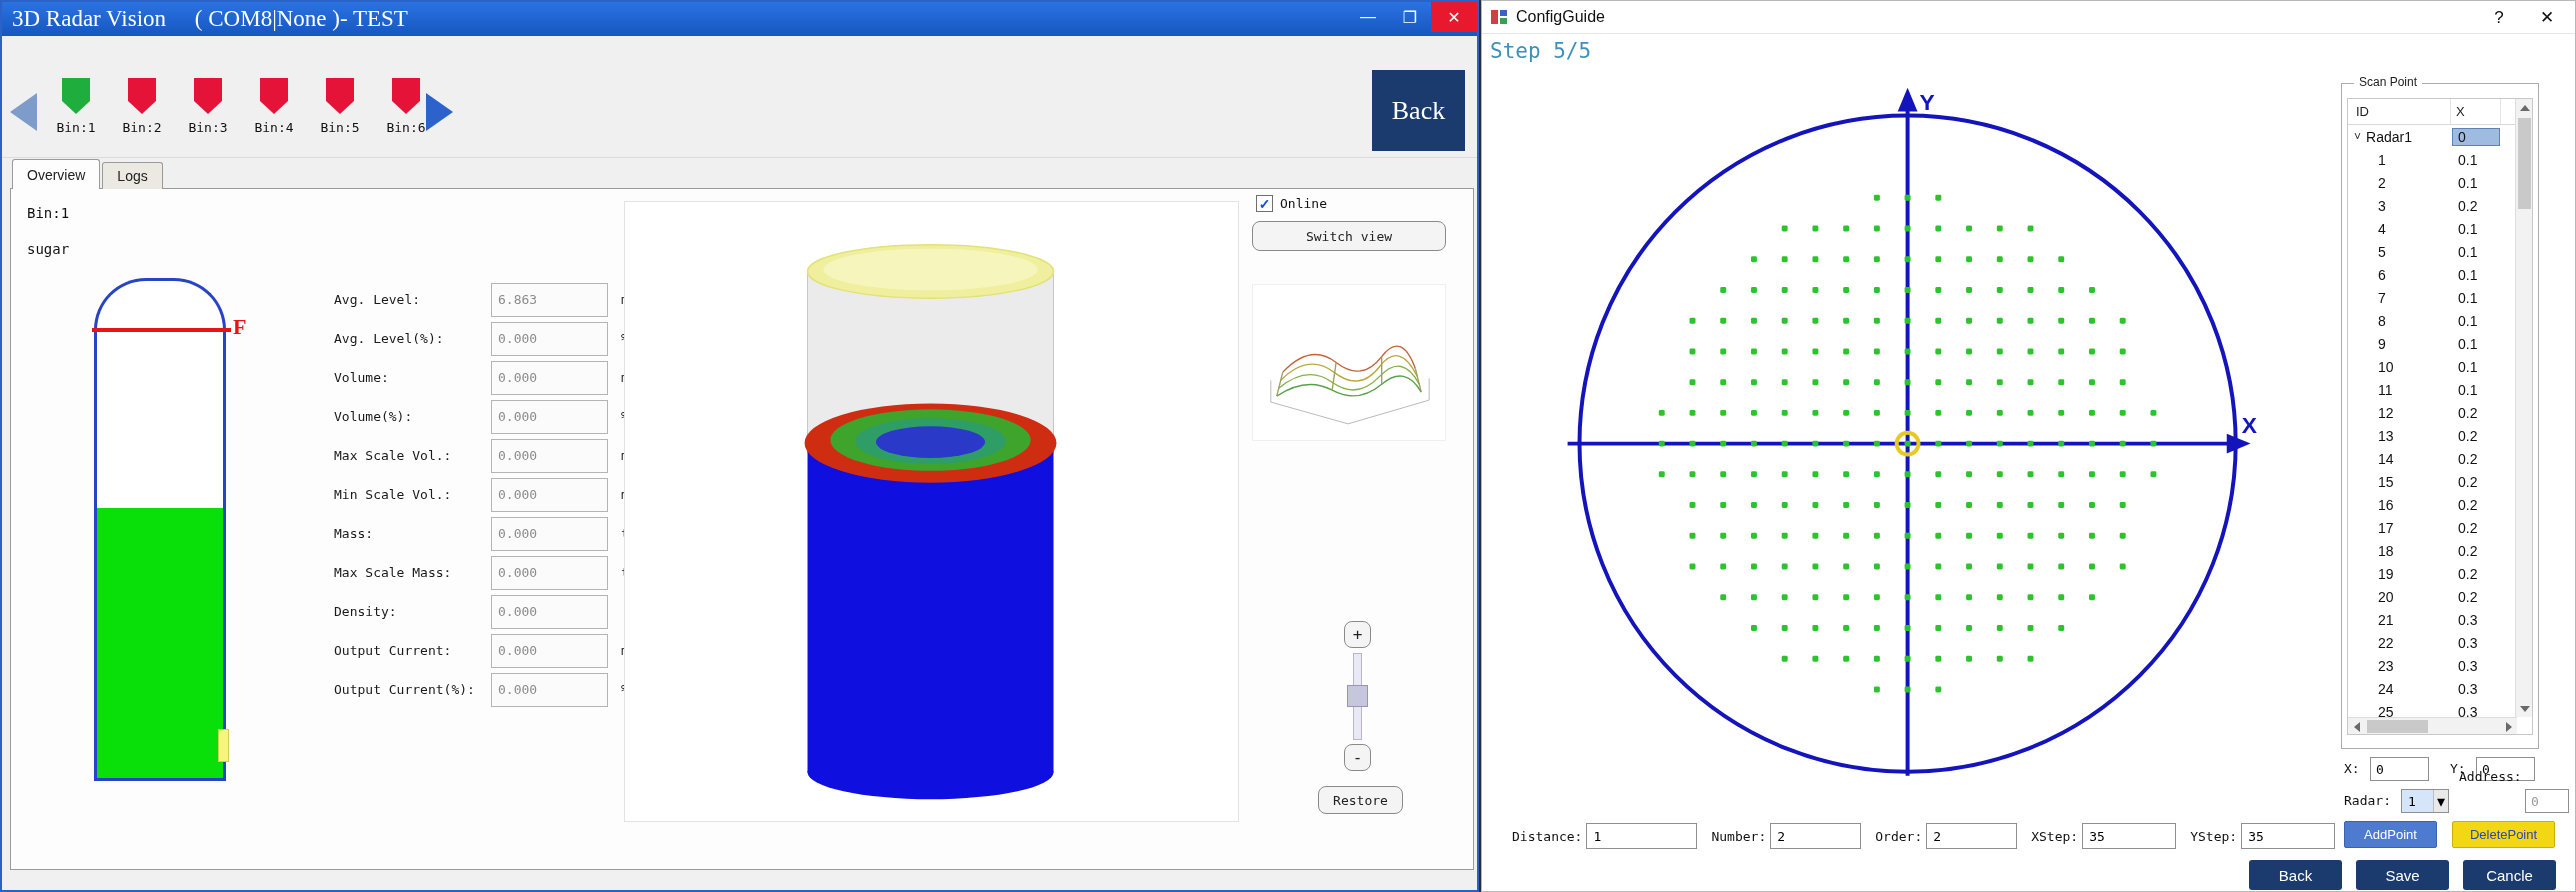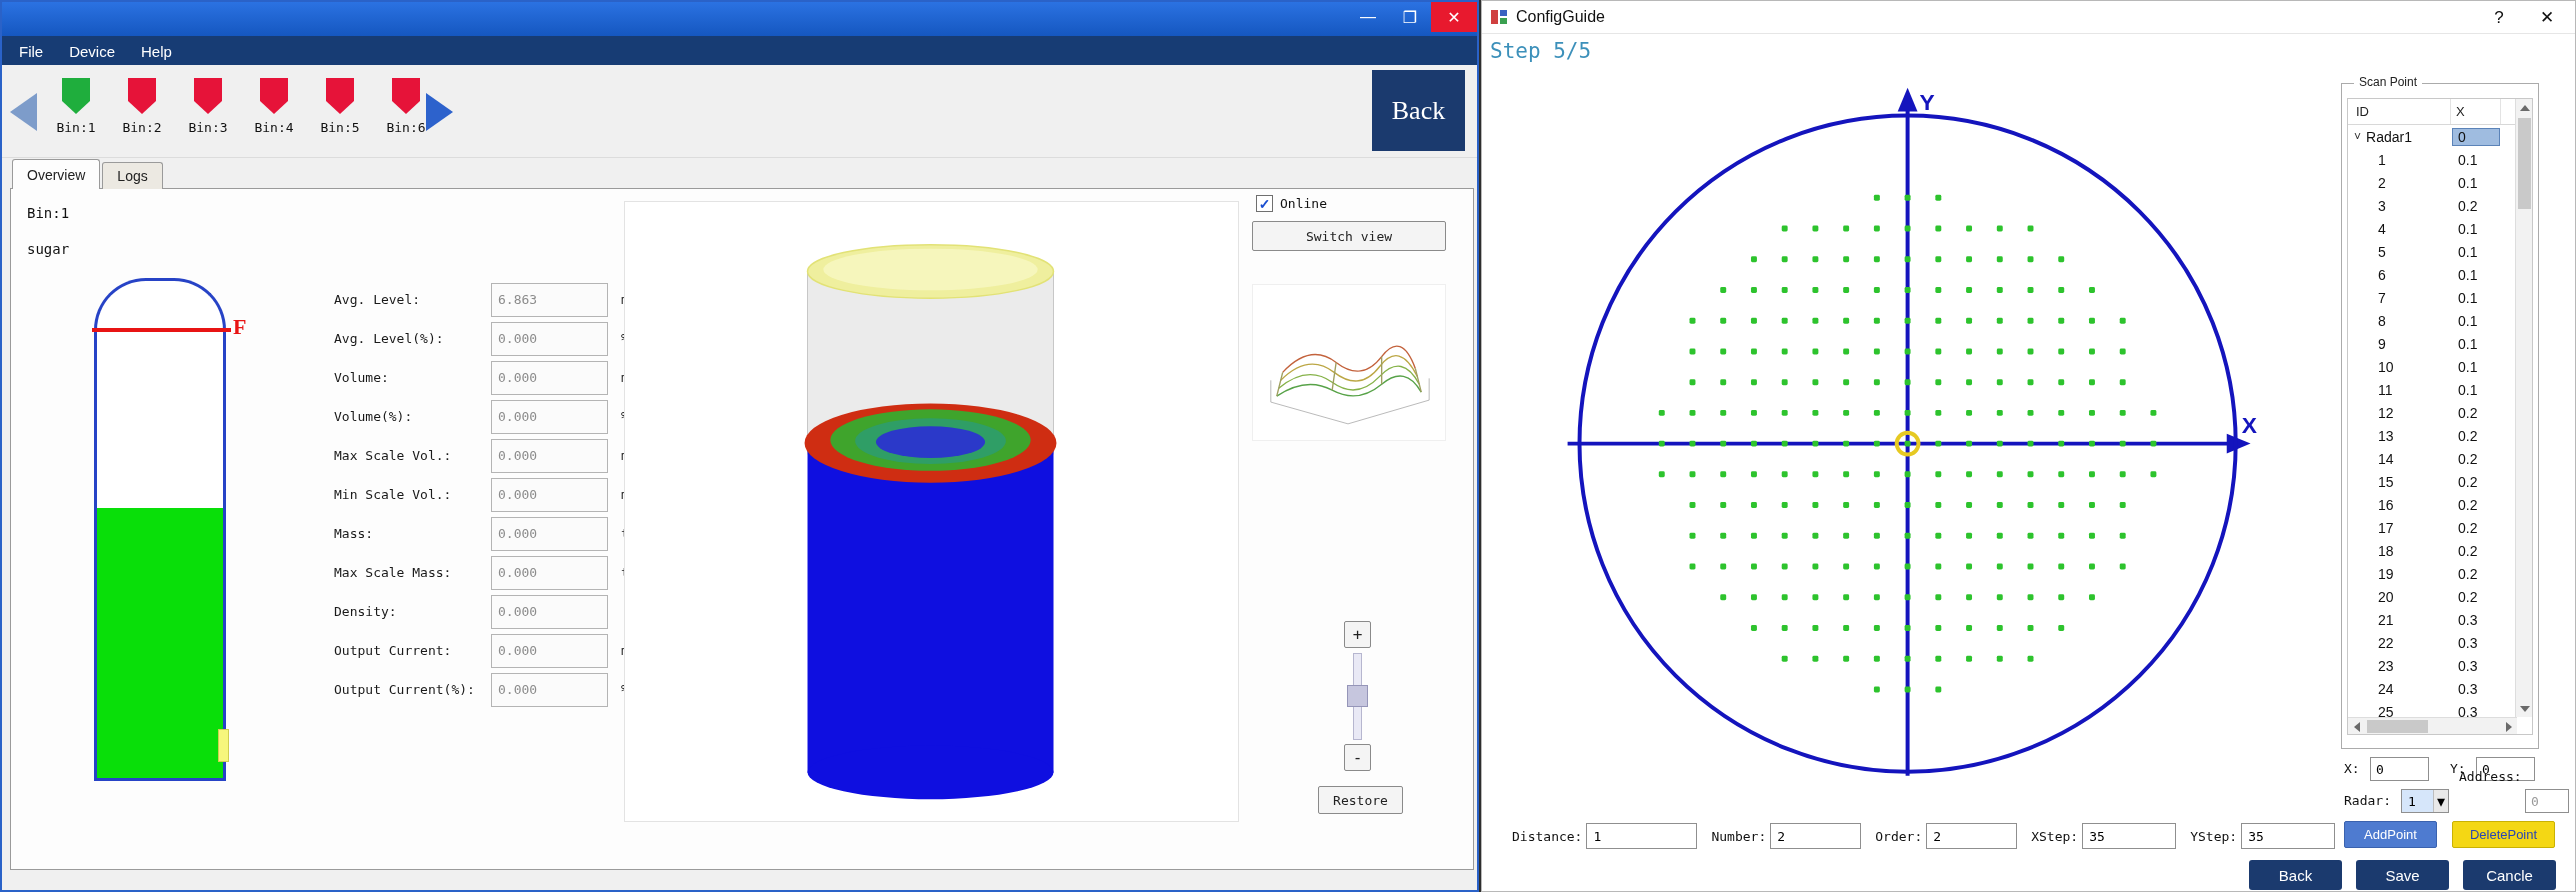--- a/index.html
+++ b/index.html
@@ -48,21 +48,21 @@
   .field-input{width:117px;height:25px;border:1px solid #b4b4b4;background:#fbfbfb;color:#8c8c8c;font-size:13px;
     font-family:"DejaVu Sans Mono",monospace;padding:16px 6px;outline:none}
   .field-unit{margin-left:13px;font-size:13px;color:#1a1a1a}
   
   #viewer{position:absolute;left:613px;top:12px;width:615px;height:621px;background:#fff;border:1px solid #e3e3e3}
   
   .online-wrap{position:absolute;left:1245px;top:6px;display:flex;align-items:center;cursor:pointer}
   .cbox{width:17px;height:17px;border:1px solid #6f6f6f;background:#fff;display:flex;align-items:center;justify-content:center;
     color:#1b4fd0;font-size:14px;font-weight:bold;line-height:1}
   .online-label{margin-left:7px;font-size:13px;color:#111}
-  .btn{background:#f4f4f4;border:1px solid #8a8a8a;border-radius:2px;font-family:"DejaVu Sans Mono",monospace;
+  .btn{background:#f4f4f4;border:1px solid #8a8a8a;border-radius:8px;font-family:"DejaVu Sans Mono",monospace;
     font-size:13px;color:#222;display:flex;align-items:center;justify-content:center;cursor:pointer}
   .switch-btn{position:absolute;left:1241px;top:32px;width:194px;height:30px}
   .thumb-box{position:absolute;left:1241px;top:95px;width:194px;height:157px;background:#fff;border:1px solid #efefef}
   .zoom-plus{position:absolute;left:1333px;top:432px;width:27px;height:27px;font-size:16px}
   .zoom-minus{position:absolute;left:1333px;top:555px;width:27px;height:27px;font-size:16px}
   .slider-track{position:absolute;left:1342px;top:464px;width:9px;height:87px;background:#e9e9f5;border:1px solid #b6b6cf;cursor:pointer}
   .slider-thumb{position:absolute;left:1336px;top:496px;width:21px;height:22px;background:#c6c6de;border:1px solid #9595b8;cursor:grab}
   .restore-btn{position:absolute;left:1307px;top:597px;width:85px;height:28px}
 
   
@@ -129,31 +129,27 @@
   .bf-item:nth-child(5) .bf-input{width:94px}
   #footer-btns{position:absolute;left:767px;top:859px;display:flex}
   .cg-btn{width:93px;height:30px;background:#1b3a6e;color:#fff;border:none;border-radius:3px;font-size:15px;
     margin-right:14px;cursor:pointer;font-family:"Liberation Sans",sans-serif}
 </style>
 </head>
 <body>
 
 <div id="radar-win">
   <div class="titlebar">
+    <div class="title-text">3D Radar Vision     ( COM8|None )- TEST</div>
     <div class="win-ctrls">
       <div class="wbtn">—</div>
       <div class="wbtn">❐</div>
       <div class="wbtn close">✕</div>
     </div>
   </div>
-  <div class="menubar" id="menubar">
-      <div class="menu-item">File</div>
-      <div class="menu-item">Device</div>
-      <div class="menu-item">Help</div>
-    </div>
   <div class="toolbar">
     <div class="nav-arrow nav-left"></div>
     <div id="bins">
         <div class="bin">
           <svg viewBox="0 0 36 42">
             <polygon points="4,3 32,3 32,26 18,39 4,26" fill="#1fae3d"></polygon>
           </svg>
           <div class="bin-label">Bin:1</div>
         </div>
         <div class="bin">

